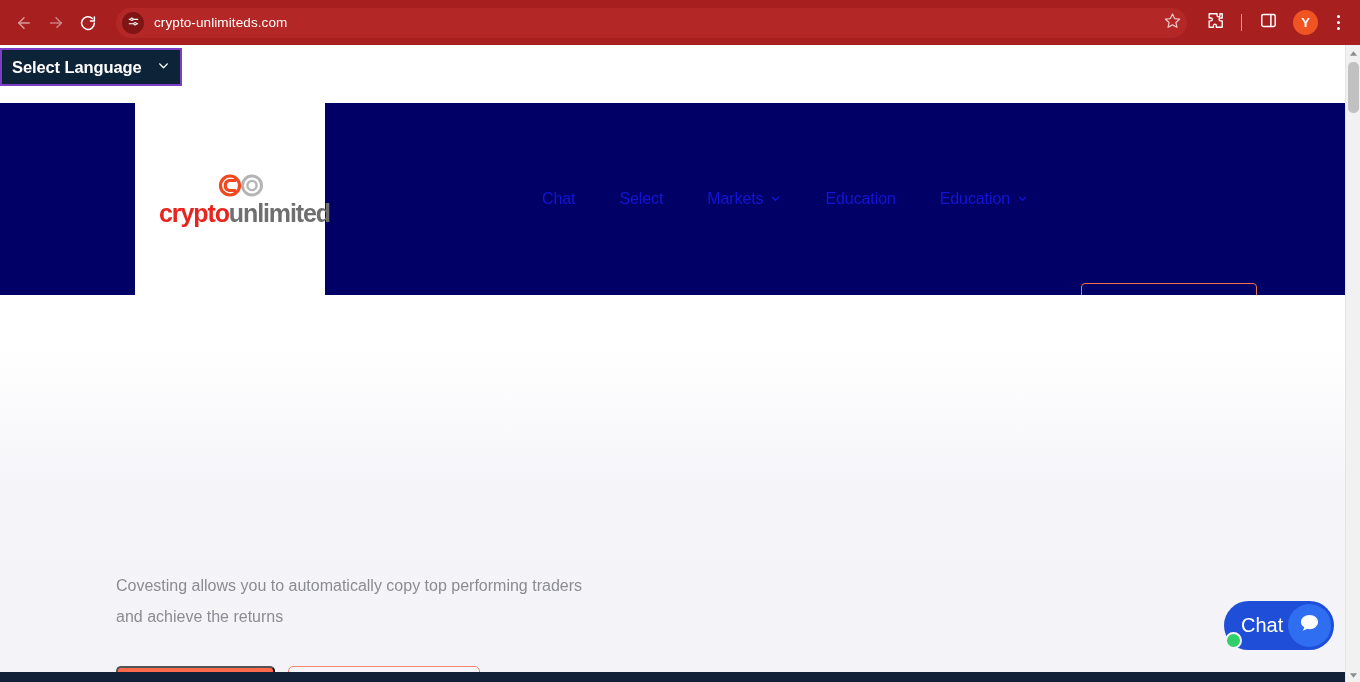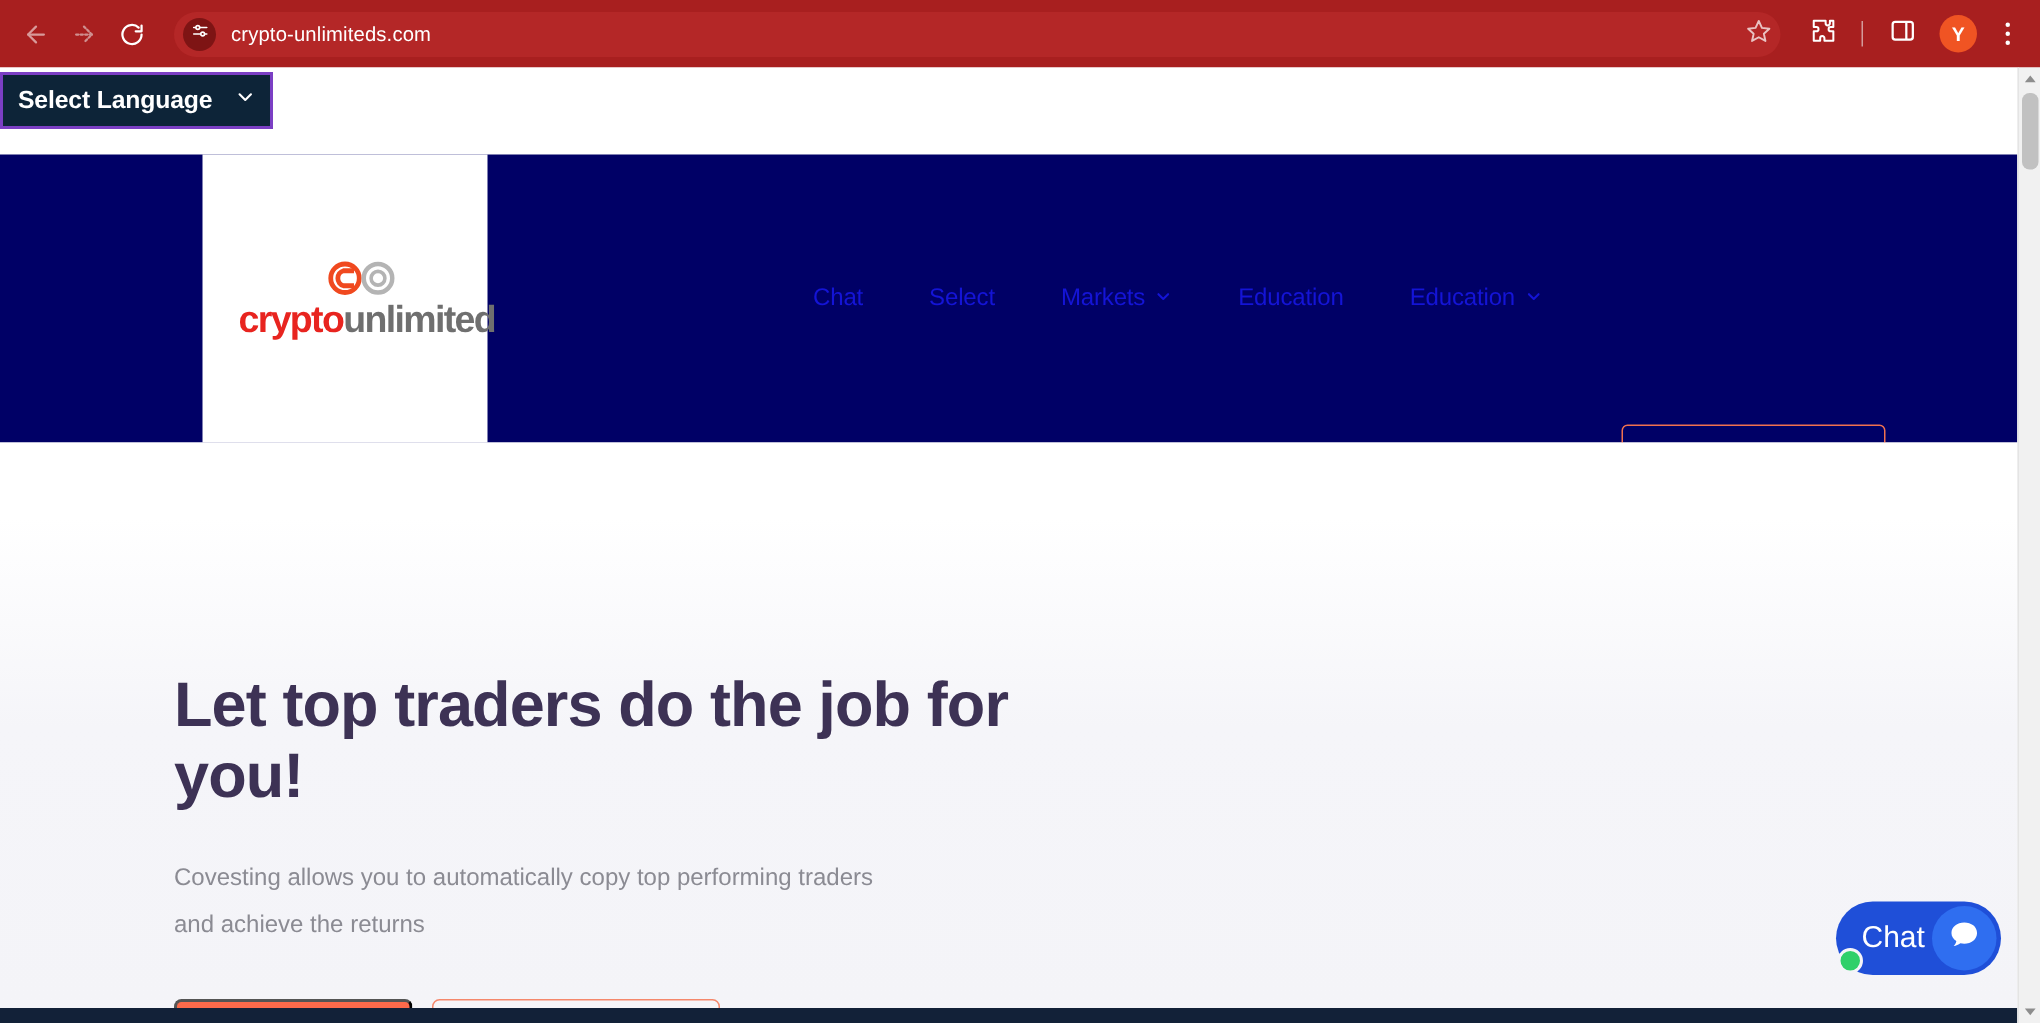--- a/index.html
+++ b/index.html
@@ -428,21 +428,20 @@
     </nav>
 
     <div id="auth-button">
       <span class="auth-text">LOGIN</span>
       <span class="auth-sep">|</span>
       <span class="auth-text">REGISTER</span>
     </div>
   </div>
 
   <section id="hero">
-    <h1 id="hero-title"><span>Let top </span><span id="hero-title-highlight">traders</span><span> do the job for you!</span></h1>
 
     <p id="hero-sub">Covesting allows you to automatically copy top performing traders and achieve the returns</p>
 
     <div id="hero-actions">
       <button id="btn-open-account">Open account</button>
       <button id="btn-discover">Discover covesting</button>
     </div>
   </section>
 
   <div id="footer-strip"></div>

